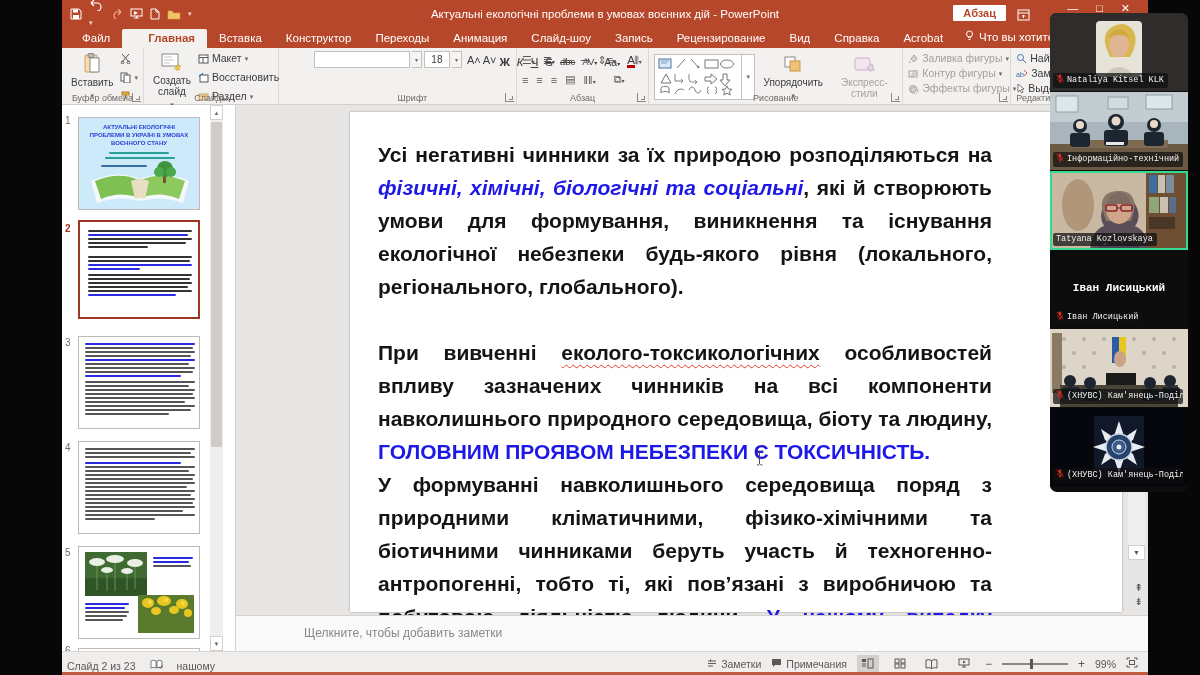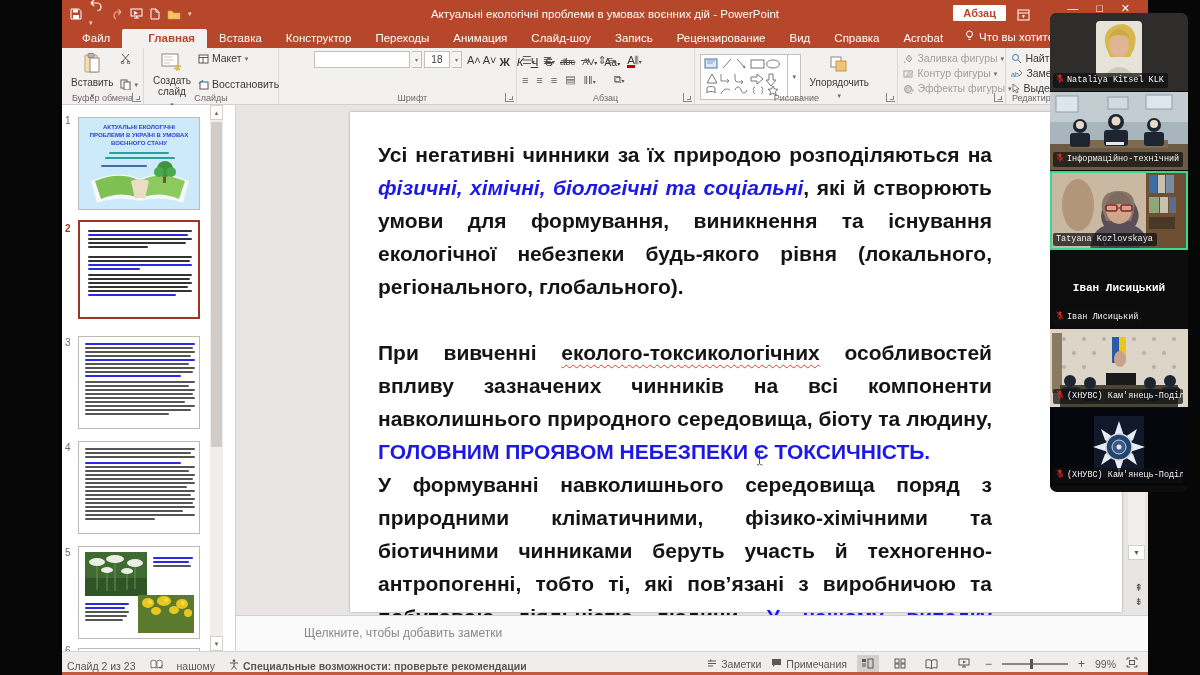--- a/index.html
+++ b/index.html
@@ -27,21 +27,21 @@
   .tellme { display:flex; align-items:center; gap:5px; color:#fff; font-size:11.5px; padding:3px 10px 4px 10px; }
 
   
   .ribbon { position:absolute; left:0; top:48px; width:100%; height:57px; background:#f3f1f0; border-bottom:1px solid #d4d0ce; display:flex; }
   .rgroup { position:relative; height:100%; border-right:1px solid #dcd8d6; padding:3px 5px 14px 5px; display:flex; align-items:flex-start; gap:3px; }
   .rgroup-label { position:absolute; bottom:1px; left:0; right:0; text-align:center; font-size:9px; color:#6e6a68; white-space:nowrap; }
   .launcher { position:absolute; right:2px; bottom:2px; width:9px; height:9px; border-left:1px solid #8a8886; border-bottom:1px solid #8a8886; }
   .launcher::after{ content:""; position:absolute; right:1px; bottom:1px; width:3px; height:3px; border-right:1px solid #8a8886; border-bottom:1px solid #8a8886; }
   .bigbtn { display:flex; flex-direction:column; align-items:center; justify-content:flex-start; font-size:10px; color:#3b3a39; padding:2px 4px; gap:2px; text-align:center; line-height:11px; }
   .bigbtn .dd { font-size:7px; color:#6e6a68; }
-  .smallcol { display:flex; flex-direction:column; justify-content:flex-start; gap:15px; padding-top:2px; }
+  .smallcol { display:flex; flex-direction:column; justify-content:flex-start; gap:8px; padding-top:2px; }
   .smallbtn { display:flex; align-items:center; gap:3px; font-size:10.5px; color:#3b3a39; white-space:nowrap; line-height:11px; }
   .smallbtn .dd { font-size:7px; color:#6e6a68; }
   .smallbtn.dis { color:#a3a09e; }
   .fontrow { display:flex; align-items:center; gap:2px; }
   .fontbox { width:96px; height:17px; border:1px solid #c4c0be; background:#fff; }
   .sizebox { width:26px; height:17px; border:1px solid #c4c0be; background:#fff; font-size:10px; color:#3b3a39; display:flex; align-items:center; justify-content:center; }
   .ddbtn { width:10px; height:17px; border:1px solid #c4c0be; border-left:none; background:#f7f5f4; font-size:6px; color:#6e6a68; display:flex; align-items:center; justify-content:center; }
   .glyphrow { display:flex; align-items:center; gap:7px; font-size:11.5px; color:#3b3a39; padding-top:4px; }
   .g-b{font-weight:bold;} .g-i{font-style:italic;} .g-u{text-decoration:underline;} .g-s{text-decoration:line-through;}
   .parrow { display:flex; align-items:center; gap:8px; color:#5b5857; font-size:11px; }
@@ -325,20 +325,28 @@
             </svg>
           </span>
           <span class="shape-more">▾</span>
         </div>
         <div class="bigbtn" style="width:70px;padding-top:4px;">
           <svg width="22" height="20" viewBox="0 0 22 20">
               <rect x="3" y="2" width="10" height="10" fill="#fff" stroke="#8a8886"></rect>
               <rect x="8" y="6" width="10" height="10" fill="#f0c27a" stroke="#c9953e"></rect>
             </svg>
           <span>Упорядочить</span>
+            <span class="dd">▾</span>
+        </div>
+        <div class="bigbtn" style="width:66px;padding-top:4px;color:#a3a09e;">
+          <svg width="22" height="20" viewBox="0 0 22 20">
+              <rect x="2" y="3" width="15" height="12" rx="2" fill="#f3e4ee" stroke="#c8b2c2"></rect>
+              <path d="M14 13l5-4 2 6-4 1z" fill="#e8d5e2" stroke="#c8b2c2"></path>
+            </svg>
+          <span>Экспресс-стили</span>
             <span class="dd">▾</span>
         </div>
         <span class="rgroup-label">Рисование</span>
         <span class="launcher"></span>
       </div>
 
       <div class="rgroup" style="width:108px;">
         <div class="smallcol" style="gap:4px;">
           <span class="smallbtn dis">
               <svg width="11" height="10" viewBox="0 0 11 10">
@@ -578,27 +586,20 @@
     </div>
 
     <div class="statusbar">
       <div class="sb-left">
         <span class="sb-item">Слайд 2 из 23</span>
         <span class="sb-item icon"><svg width="13" height="11" viewBox="0 0 13 11">
               <path d="M1 2q3-1.5 5 0v7q-2-1.5-5 0zM12 2q-3-1.5-5 0v7q2-1.5 5 0z" fill="#fff" stroke="#5b5857" stroke-width=".8"></path>
               <path d="M9 8l1.2 1.2L12.5 6" stroke="#5b5857" fill="none"></path>
             </svg></span>
         <span class="sb-item">нашому</span>
-        <span class="sb-item">
-          <span class="icon"><svg width="10" height="11" viewBox="0 0 10 11">
-                <circle cx="5" cy="1.8" r="1.3" fill="#5b5857"></circle>
-                <path d="M1 4h8M5 4v3M5 7l-2.5 3.5M5 7l2.5 3.5" stroke="#5b5857" fill="none"></path>
-              </svg></span>
-          <span style="font-weight:bold;">Специальные возможности: проверьте рекомендации</span>
-        </span>
       </div>
       <div class="sb-right">
         <span class="sb-item">
             <span class="icon"><svg width="10" height="9" viewBox="0 0 10 9">
                 <path d="M1 2h8M1 4.5h8M1 7h5" stroke="#5b5857"></path>
                 <path d="M5 0l1.5 1.5L5 3z" fill="#5b5857" transform="translate(-2,0)"></path>
               </svg></span>
             <span>Заметки</span>
           </span>
         <span class="sb-item">

